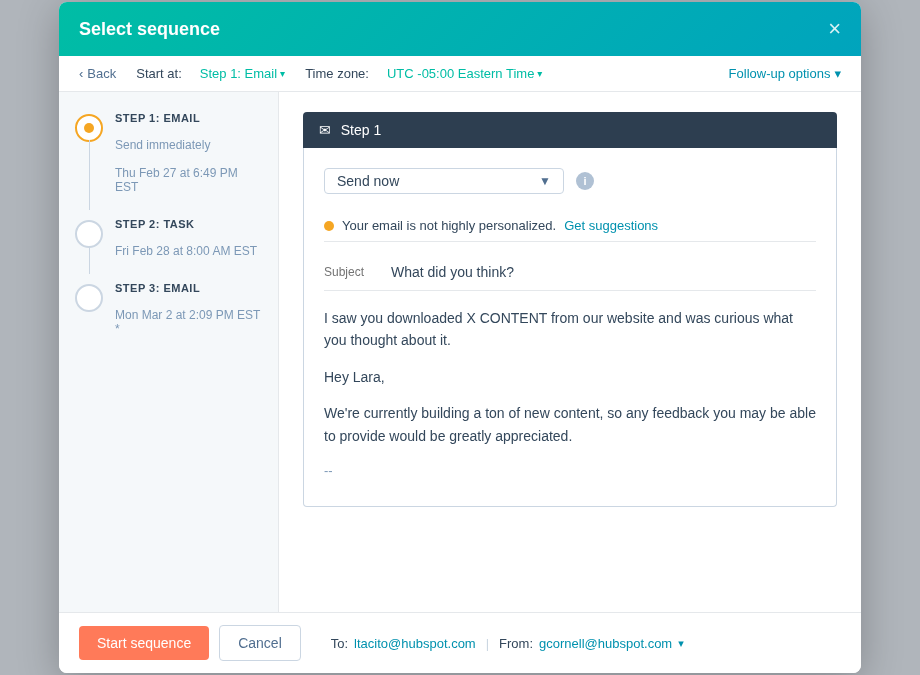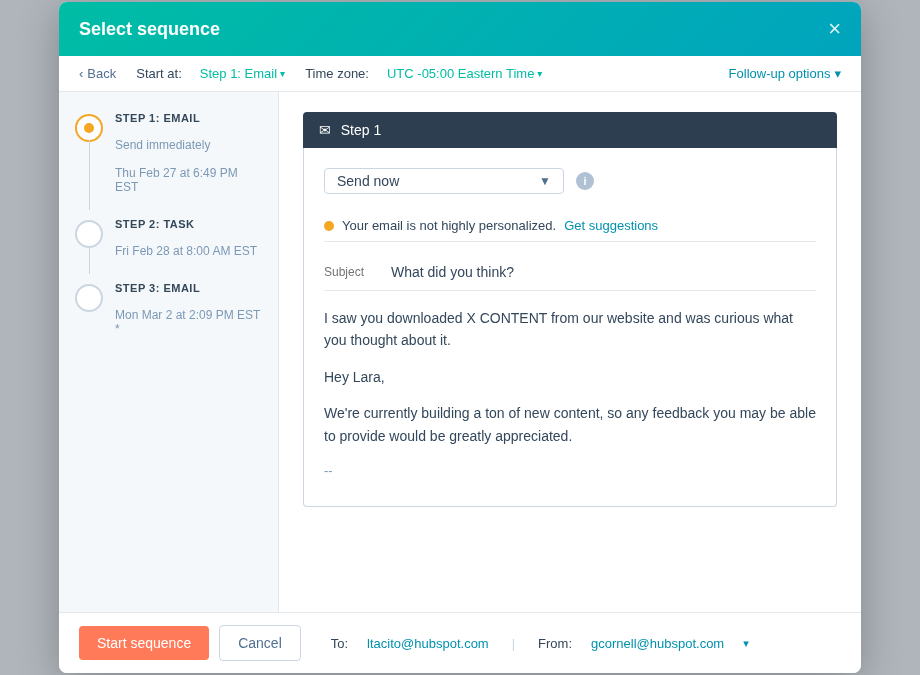--- a/index.html
+++ b/index.html
@@ -293,21 +293,21 @@
       border: 1px solid #cbd6e2;
       padding: 9px 18px;
       border-radius: 4px;
       cursor: pointer;
       font-size: 14px;
     }
     .footer-email-info {
       margin-left: 20px;
       display: flex;
       align-items: center;
-      gap: 19px;
+      gap: 6px;
       font-size: 13px;
       color: #33475b;
     }
     .footer-email-info .email-link {
       color: #0091ae;
       cursor: pointer;
     }
     .footer-sep { color: #cbd6e2; margin: 0 4px; }
   </style>
 </head>

